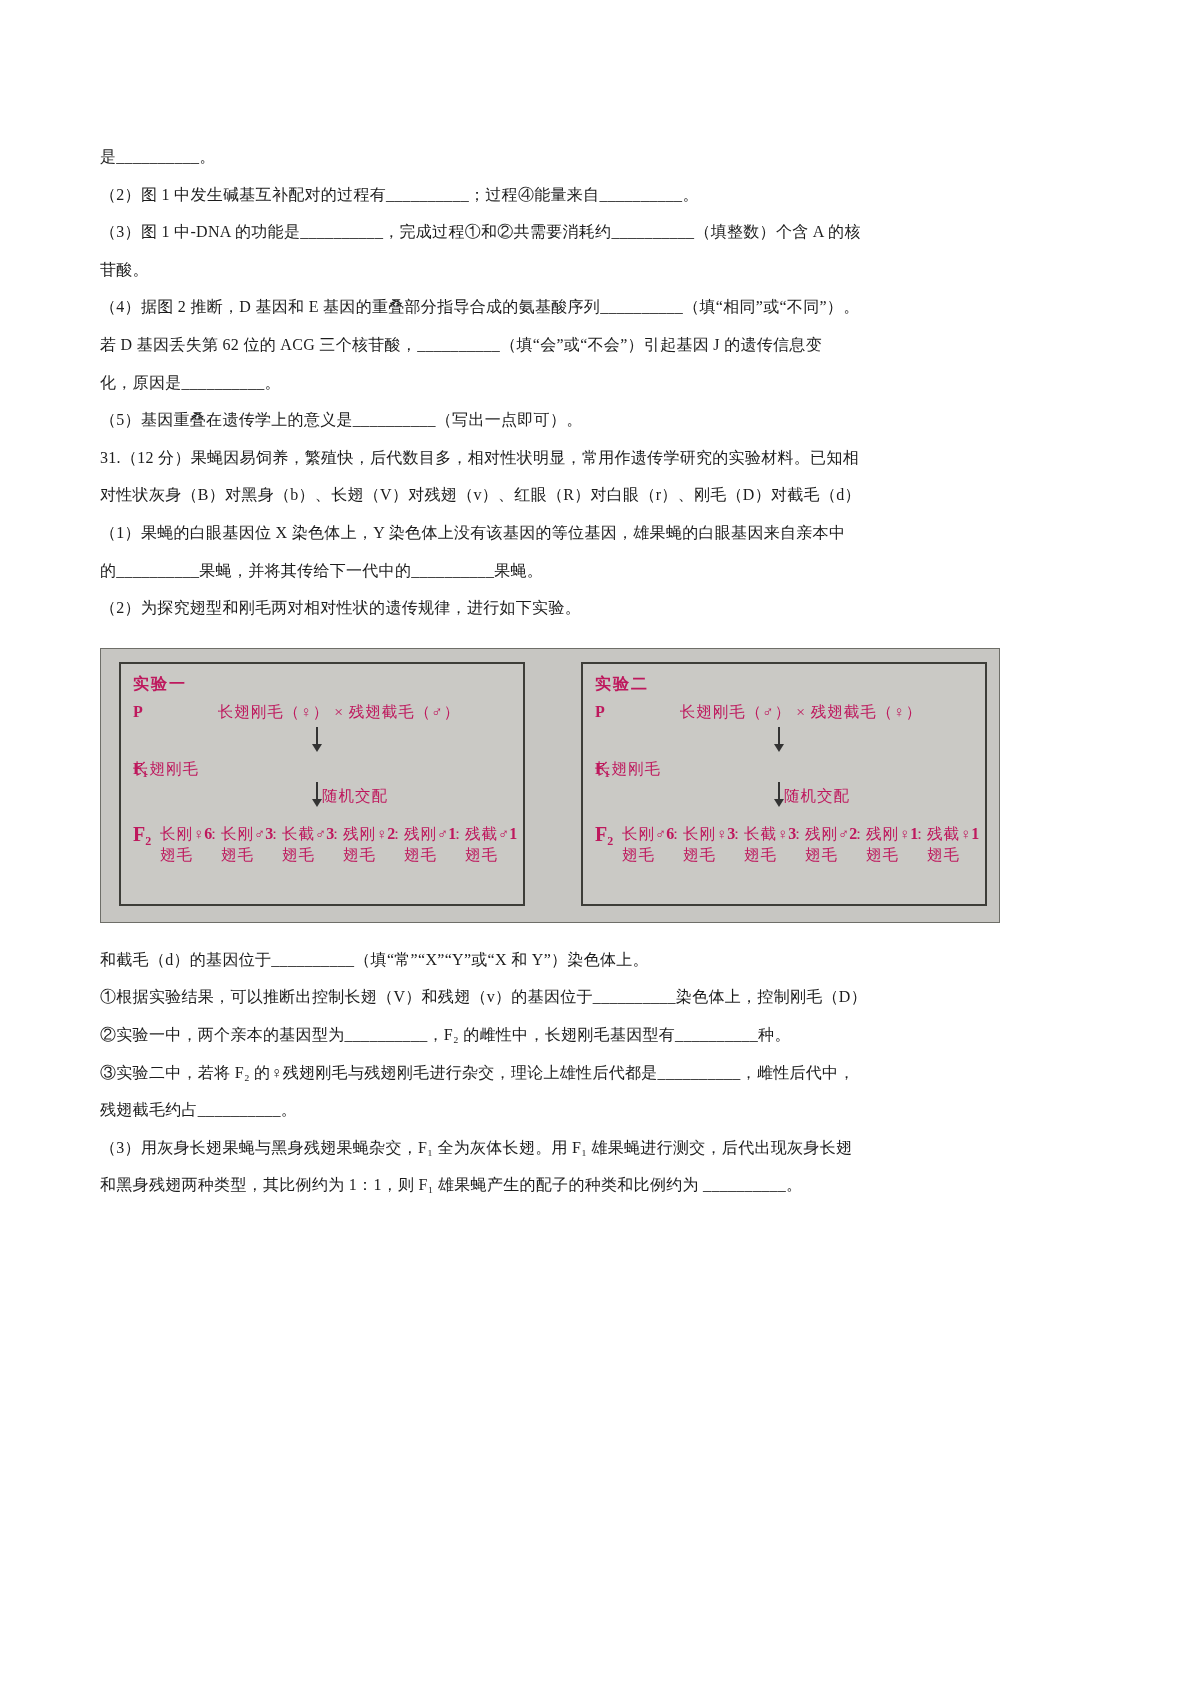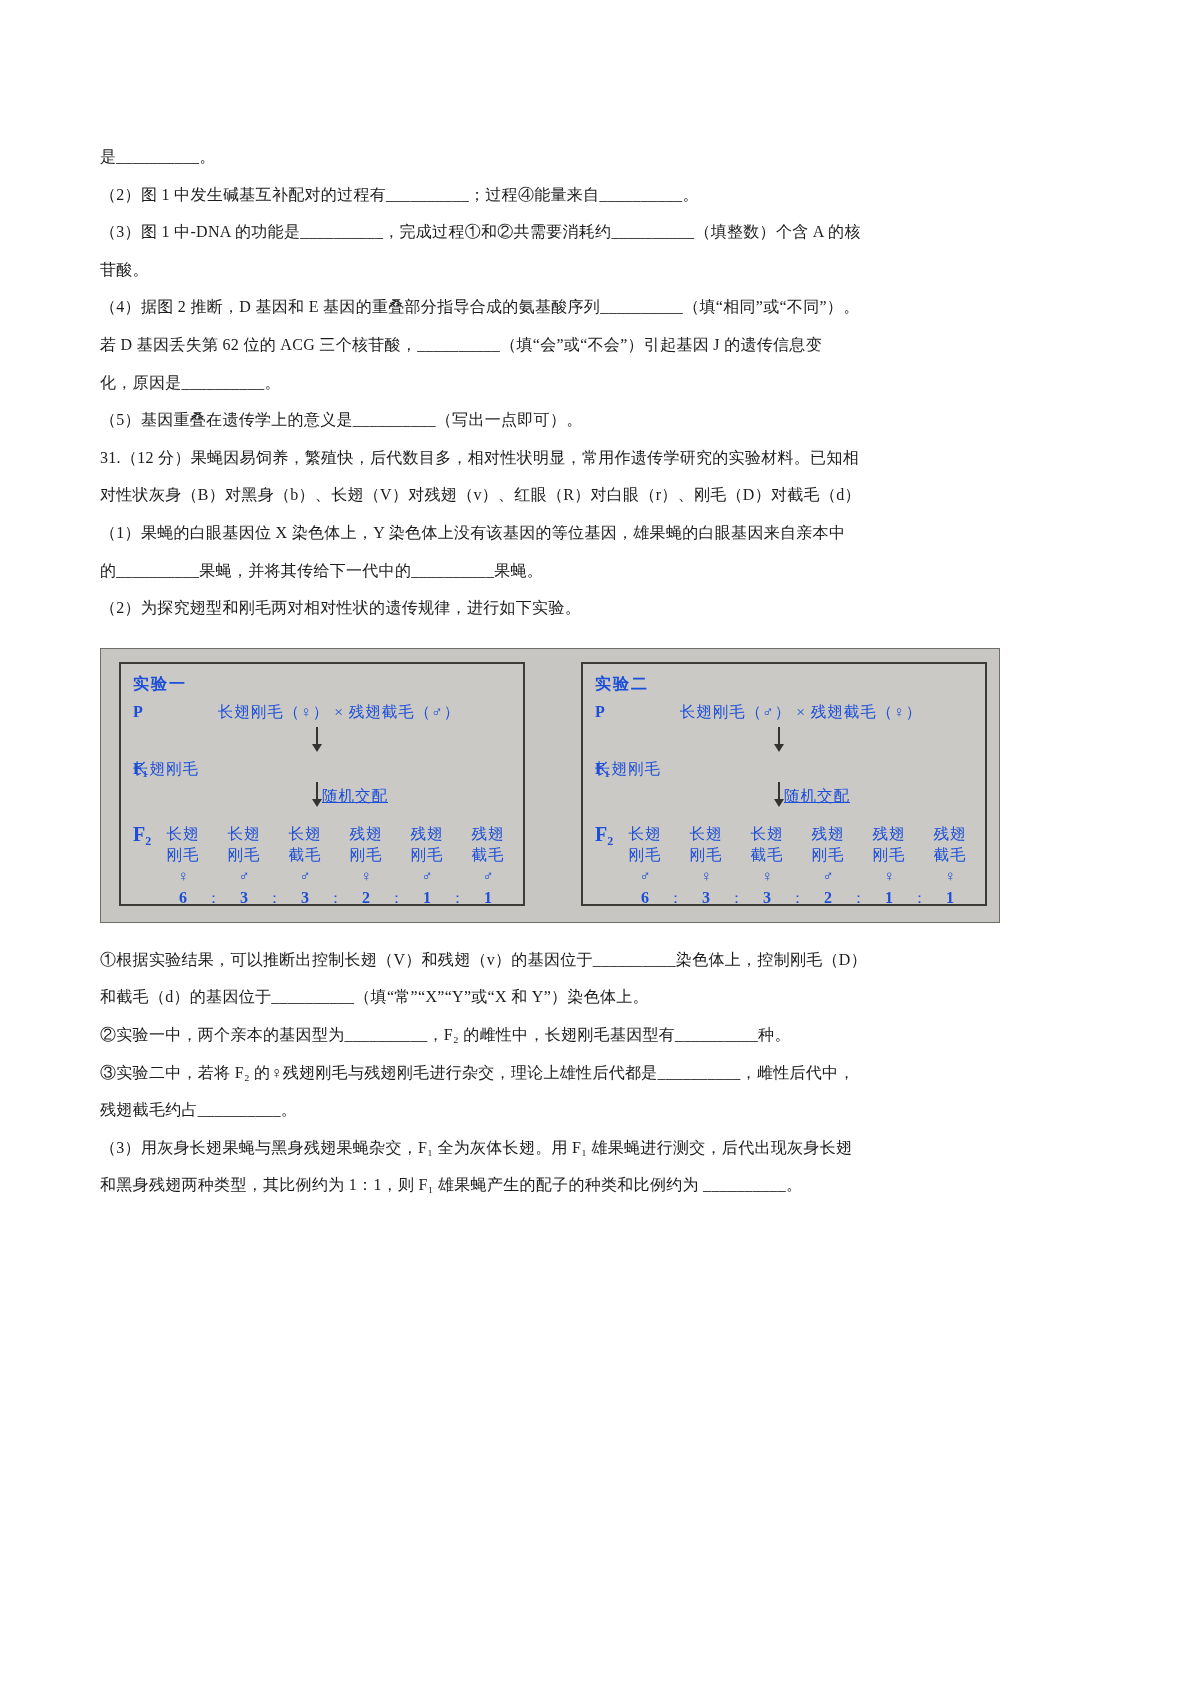--- a/index.html
+++ b/index.html
@@ -14,44 +14,44 @@
     white-space:nowrap;letter-spacing:0.3px;
   }
   
   .figure-band{
     position:relative;width:900px;height:275px;margin-top:21px;
     box-sizing:border-box;border:1px solid #6e6e68;
   }
   .exp-box{
     position:absolute;top:13px;width:406px;height:244px;
     box-sizing:border-box;border:2px solid #3d3d38;
-    padding:8px 12px;font-size:15.5px;color:#1d4ed8;
+    padding:8px 12px;font-size:15.5px;color:#be185d;
   }
   .exp-box.left{left:18px;}
   .exp-box.right{left:480px;}
   .exp-title{font-size:16px;font-weight:bold;letter-spacing:2px;height:24px;line-height:24px;}
   .gen-row{display:flex;position:relative;margin-top:4px;height:24px;line-height:24px;}
   .gen-label{width:34px;font-size:16px;font-weight:bold;}
   .p-cross{flex:1;text-align:center;letter-spacing:1px;}
   .f1-pheno{position:absolute;left:0;right:38px;text-align:left;letter-spacing:1px;}
   .arrow{
     width:2px;height:22px;background:#333;position:relative;
     margin:3px 0 8px 183px;
   }
   .arrow::after{
     content:"";position:absolute;left:-4px;bottom:-8px;
     border:5px solid transparent;border-top:8px solid #333;
   }
   .arrow2-wrap{display:flex;align-items:flex-start;margin-left:183px;height:36px;}
   .arrow2-wrap .arrow{margin:1px 0 0 0;height:22px;}
-  .mating-note{margin-left:4px;line-height:30px;letter-spacing:1px;text-decoration:underline;}
+  .mating-note{margin-left:4px;line-height:30px;letter-spacing:1px;}
   .f2-block{display:flex;margin-top:6px;}
   .f2-label{width:30px;font-size:20px;font-weight:bold;line-height:22px;}
   .f2-table{flex:1;display:flex;justify-content:space-between;}
-  .f2-col{display:flex;flex-direction:column;align-items:center;width:46px;}
+  .f2-col{display:flex;flex-direction:row;align-items:center;width:46px;}
   .f2-wing,.f2-bristle{height:21px;line-height:21px;font-size:15.5px;letter-spacing:1px;}
   .f2-sex{height:22px;line-height:22px;font-size:15px;}
   .f2-val{height:22px;line-height:22px;font-size:16px;font-weight:bold;}
   .f2-colon{align-self:flex-end;height:22px;line-height:22px;font-size:15px;}
 </style>
 </head>
 <body>
 
 <div class="page">
 
@@ -195,22 +195,22 @@
               <div class="f2-sex">♀</div>
               <div class="f2-val">1</div>
             </div>
           </div>
       </div>
     </div>
 
   </div>
 
   <div id="lines-bottom" style="margin-top:18px;">
+      <div class="line">和截毛（d）的基因位于__________（填“常”“X”“Y”或“X 和 Y”）染色体上。</div>
       <div class="line">①根据实验结果，可以推断出控制长翅（V）和残翅（v）的基因位于__________染色体上，控制刚毛（D）</div>
-      <div class="line">和截毛（d）的基因位于__________（填“常”“X”“Y”或“X 和 Y”）染色体上。</div>
       <div class="line">②实验一中，两个亲本的基因型为__________，F₂ 的雌性中，长翅刚毛基因型有__________种。</div>
       <div class="line">③实验二中，若将 F₂ 的♀残翅刚毛与残翅刚毛进行杂交，理论上雄性后代都是__________，雌性后代中，</div>
       <div class="line">残翅截毛约占__________。</div>
       <div class="line">（3）用灰身长翅果蝇与黑身残翅果蝇杂交，F₁ 全为灰体长翅。用 F₁ 雄果蝇进行测交，后代出现灰身长翅</div>
       <div class="line">和黑身残翅两种类型，其比例约为 1：1，则 F₁ 雄果蝇产生的配子的种类和比例约为 __________。</div>
     </div>
 
 </div>
 
 </body></html>

